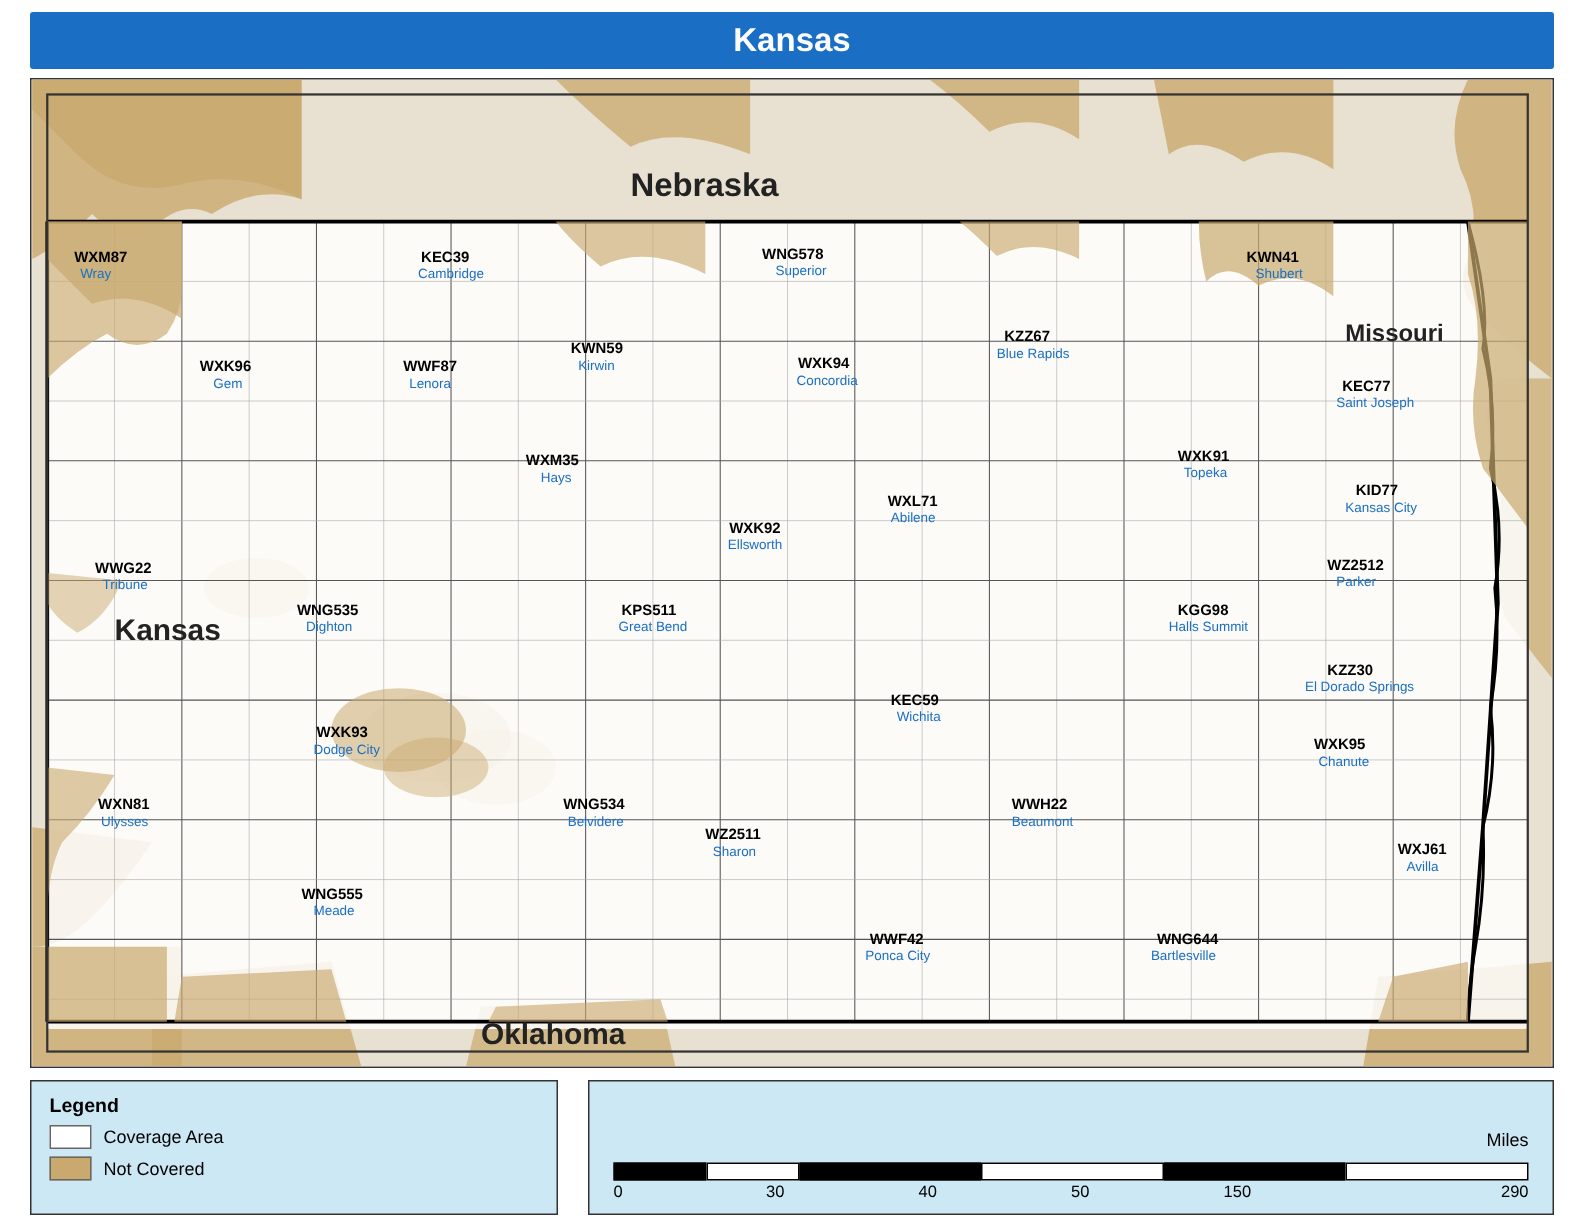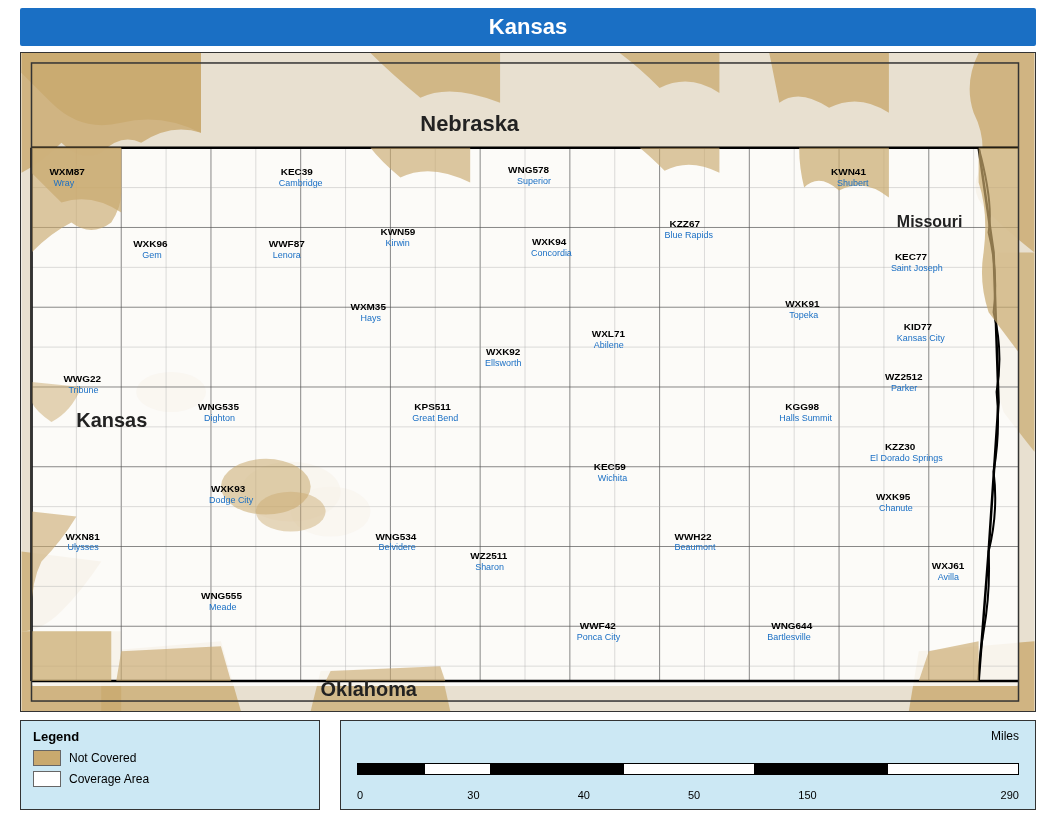--- a/index.html
+++ b/index.html
@@ -46,21 +46,21 @@
       display: flex;
       margin: 8px 20px 0 20px;
       gap: 20px;
       height: 90px;
     }
 
     #legend-panel {
       border: 1.5px solid #333;
       background: #cce8f4;
       padding: 8px 12px;
-      width: 300px;
+      width: 352px;
       flex-shrink: 0;
     }
     #legend-panel .legend-title {
       font-weight: bold;
       font-size: 13px;
       margin-bottom: 6px;
     }
     .legend-item {
       display: flex;
       align-items: center;
@@ -77,21 +77,21 @@
     .swatch-white { background: #ffffff; }
     .swatch-tan { background: #c9a96e; }
 
     #scale-panel {
       border: 1.5px solid #333;
       background: #cce8f4;
       flex: 1;
       padding: 8px 16px;
       display: flex;
       flex-direction: column;
-      justify-content: space-between;
+      justify-content: flex-end;
     }
     .scale-bar {
       display: flex;
       height: 12px;
       margin-top: 4px;
     }
     .scale-segment {
       height: 100%;
       border: 1px solid #000;
     }
@@ -322,26 +322,26 @@
 
     <rect x="10" y="10" width="990" height="640" fill="none" stroke="#333" stroke-width="1.5"></rect>
   </svg>
 </div>
 
 <div id="bottom-panels">
 
   <div id="legend-panel">
     <div class="legend-title">Legend</div>
     <div class="legend-item">
+      <div class="legend-swatch swatch-white"></div>
+      <span>Coverage Area</span>
+    </div>
+    <div class="legend-item">
       <div class="legend-swatch swatch-tan"></div>
       <span>Not Covered</span>
-    </div>
-    <div class="legend-item">
-      <div class="legend-swatch swatch-white"></div>
-      <span>Coverage Area</span>
     </div>
   </div>
 
   <div id="scale-panel">
     <div class="scale-miles">Miles</div>
     <div class="scale-bar">
 
       <div class="scale-segment" style="flex:1;background:#000;"></div>
       <div class="scale-segment" style="flex:1;background:#fff;"></div>
       <div class="scale-segment" style="flex:2;background:#000;"></div>

